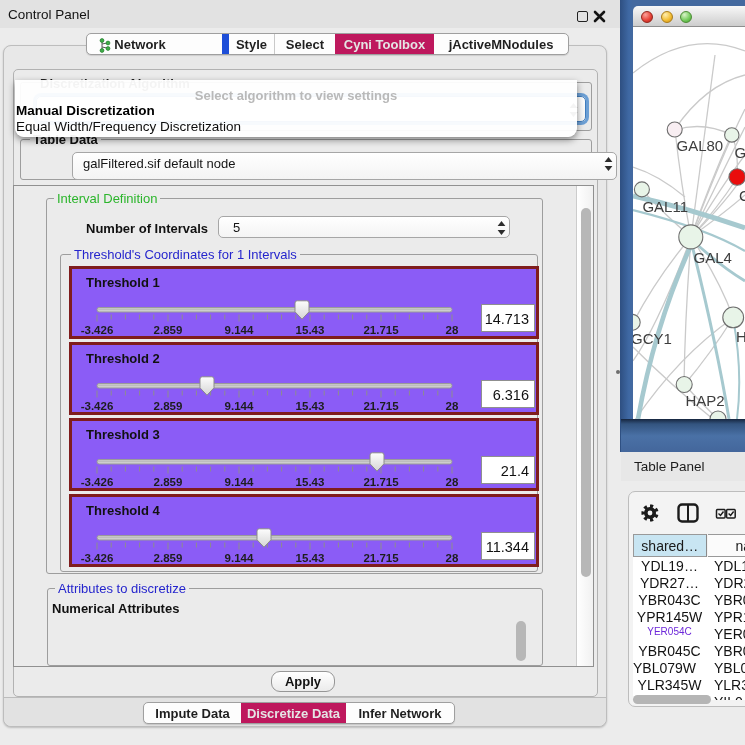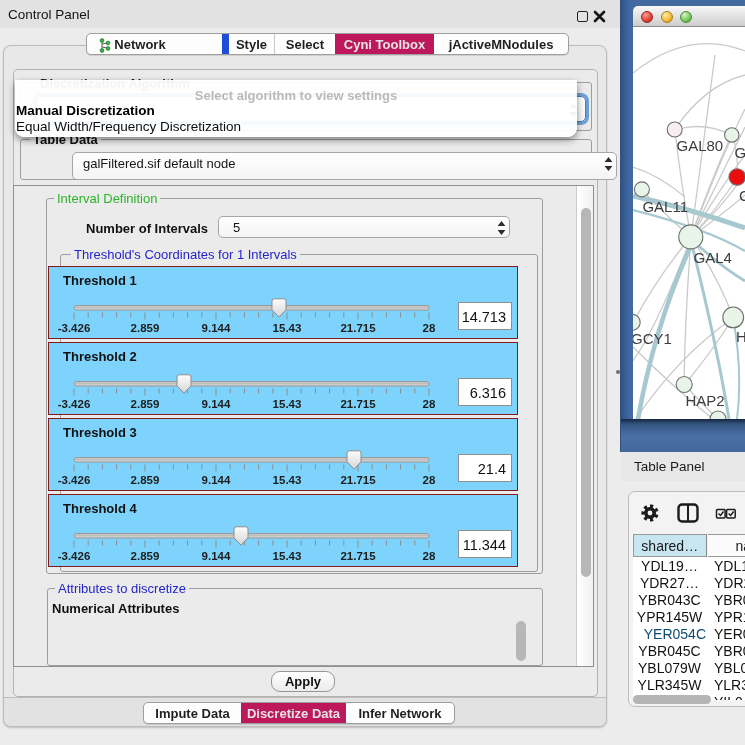--- a/index.html
+++ b/index.html
@@ -7,21 +7,21 @@
   font-family:"Liberation Sans", sans-serif;background:#ececec}
 .abs{position:absolute}
 .gb{position:absolute;border:1px solid #9d9d9d;border-radius:3px}
 .gblab{position:absolute;font-size:13px;line-height:13px;background:#ebebeb;padding:0 3px}
 .tabbar{display:flex;background:#fdfdfd;border:1px solid #9f9f9f;border-radius:5px;
   height:22px;overflow:hidden;box-shadow:0 1px 1px rgba(0,0,0,.12)}
 .tab{height:100%;display:flex;align-items:center;justify-content:center;
   font-size:13px;font-weight:600;color:#1f1f1f}
 .tab.sel{background:#be185d;color:#e5e5e5}
 .combo{background:linear-gradient(#ffffff,#f4f4f4);border:1px solid #a6a6a6;border-radius:5px}
-.tpanel{left:48px;width:470px;height:73px;border:1px solid #7f1d1d;background:#7dd3fc}
+.tpanel{left:69px;width:470px;height:73px;border:3px solid #7f1d1d;background:#8b5cf6}
 .vbox{left:409px;top:35px;width:54px;height:28px;background:#fff;border:1px solid #8f8f8f;
   font-size:14.5px;color:#111;text-align:right;line-height:29px;padding-right:5px}
 </style></head><body>
 <div id="stage">
 <svg width="0" height="0" style="position:absolute">
       <defs>
         <linearGradient id="thg" x1="0" y1="0" x2="0" y2="1">
           <stop offset="0" stop-color="#fdfdfd"></stop>
           <stop offset="1" stop-color="#d5d5d5"></stop>
         </linearGradient>
@@ -358,24 +358,24 @@
     <div class="abs" style="left:707.5px;top:534px;width:38px;height:23px;background:#fbfbfb;border-top:1px solid #999;border-bottom:1px solid #999;font-size:14px;color:#1a1a1a;line-height:22px;padding-left:28px">na</div>
     <div class="abs" style="left:633px;top:557px;width:112px;height:143px;background:#fff;overflow:hidden">
       <div class="abs" style="left:0;top:1px;width:73px;text-align:center;font-size:14px;color:#131313">YDL19…</div>
       <div class="abs" style="left:81px;top:1px;font-size:14px;color:#131313;white-space:nowrap">YDL1…</div>
       <div class="abs" style="left:0;top:18px;width:73px;text-align:center;font-size:14px;color:#131313">YDR27…</div>
       <div class="abs" style="left:81px;top:18px;font-size:14px;color:#131313;white-space:nowrap">YDR2…</div>
       <div class="abs" style="left:0;top:35px;width:73px;text-align:center;font-size:14px;color:#131313">YBR043C</div>
       <div class="abs" style="left:81px;top:35px;font-size:14px;color:#131313;white-space:nowrap">YBR0…</div>
       <div class="abs" style="left:0;top:52px;width:73px;text-align:center;font-size:14px;color:#131313">YPR145W</div>
       <div class="abs" style="left:81px;top:52px;font-size:14px;color:#131313;white-space:nowrap">YPR1…</div>
-      <div class="abs" style="left:0;top:69px;width:73px;text-align:right;font-size:14px;color:#0c4a6e">YER054C</div>
+      <div class="abs" style="left:0;top:69px;width:73px;text-align:center;font-size:10px;color:#6d28d9">YER054C</div>
       <div class="abs" style="left:81px;top:69px;font-size:14px;color:#131313;white-space:nowrap">YER0…</div>
       <div class="abs" style="left:0;top:86px;width:73px;text-align:center;font-size:14px;color:#131313">YBR045C</div>
       <div class="abs" style="left:81px;top:86px;font-size:14px;color:#131313;white-space:nowrap">YBR0…</div>
-      <div class="abs" style="left:0;top:103px;width:73px;text-align:center;font-size:14px;color:#131313">YBL079W</div>
+      <div class="abs" style="left:0;top:103px;width:73px;text-align:left;font-size:14px;color:#131313">YBL079W</div>
       <div class="abs" style="left:81px;top:103px;font-size:14px;color:#131313;white-space:nowrap">YBL0…</div>
       <div class="abs" style="left:0;top:120px;width:73px;text-align:center;font-size:14px;color:#131313">YLR345W</div>
       <div class="abs" style="left:81px;top:120px;font-size:14px;color:#131313;white-space:nowrap">YLR3…</div>
       <div class="abs" style="left:0;top:137px;width:73px;text-align:center;font-size:14px;color:#131313">YIL052C</div>
       <div class="abs" style="left:81px;top:137px;font-size:14px;color:#131313;white-space:nowrap">YIL0…</div>
     </div>
     <div class="abs" style="left:633px;top:695px;width:78px;height:9px;background:#b5b5b5;border-radius:4.5px"></div>
   </div>
 </body></html>

